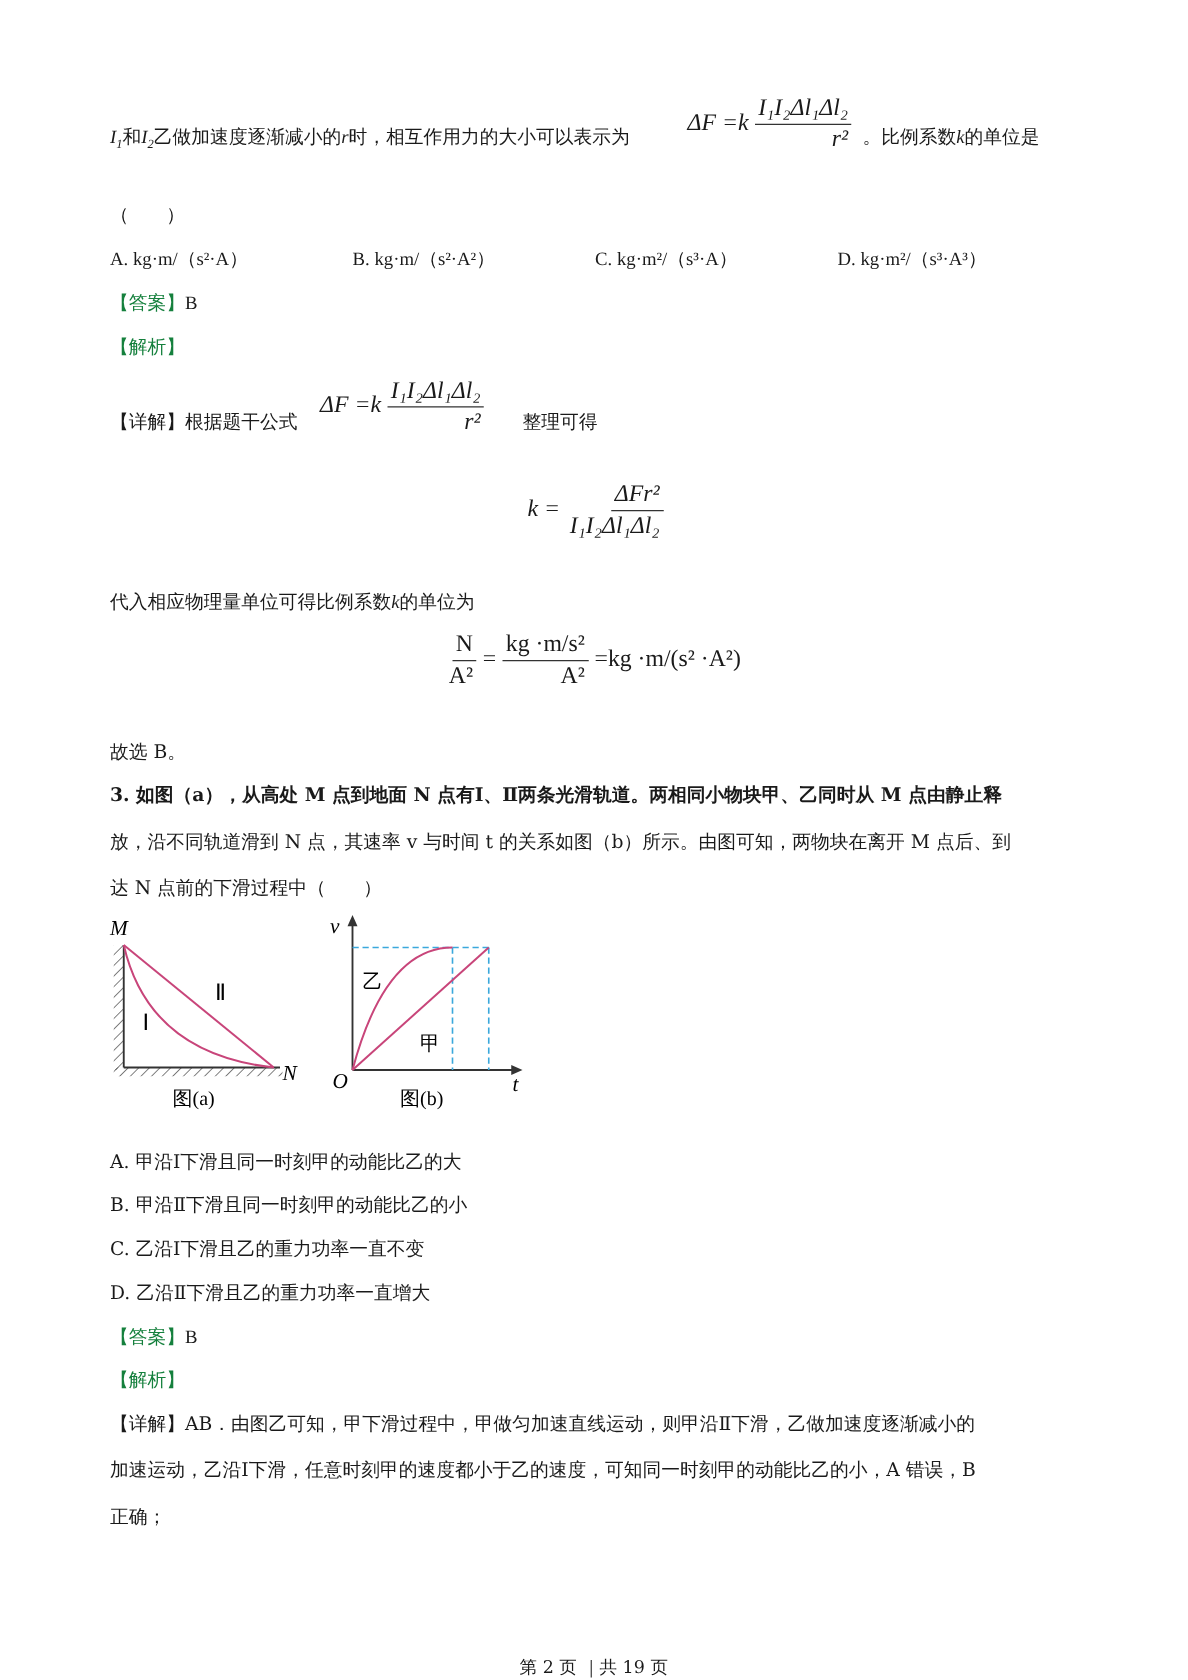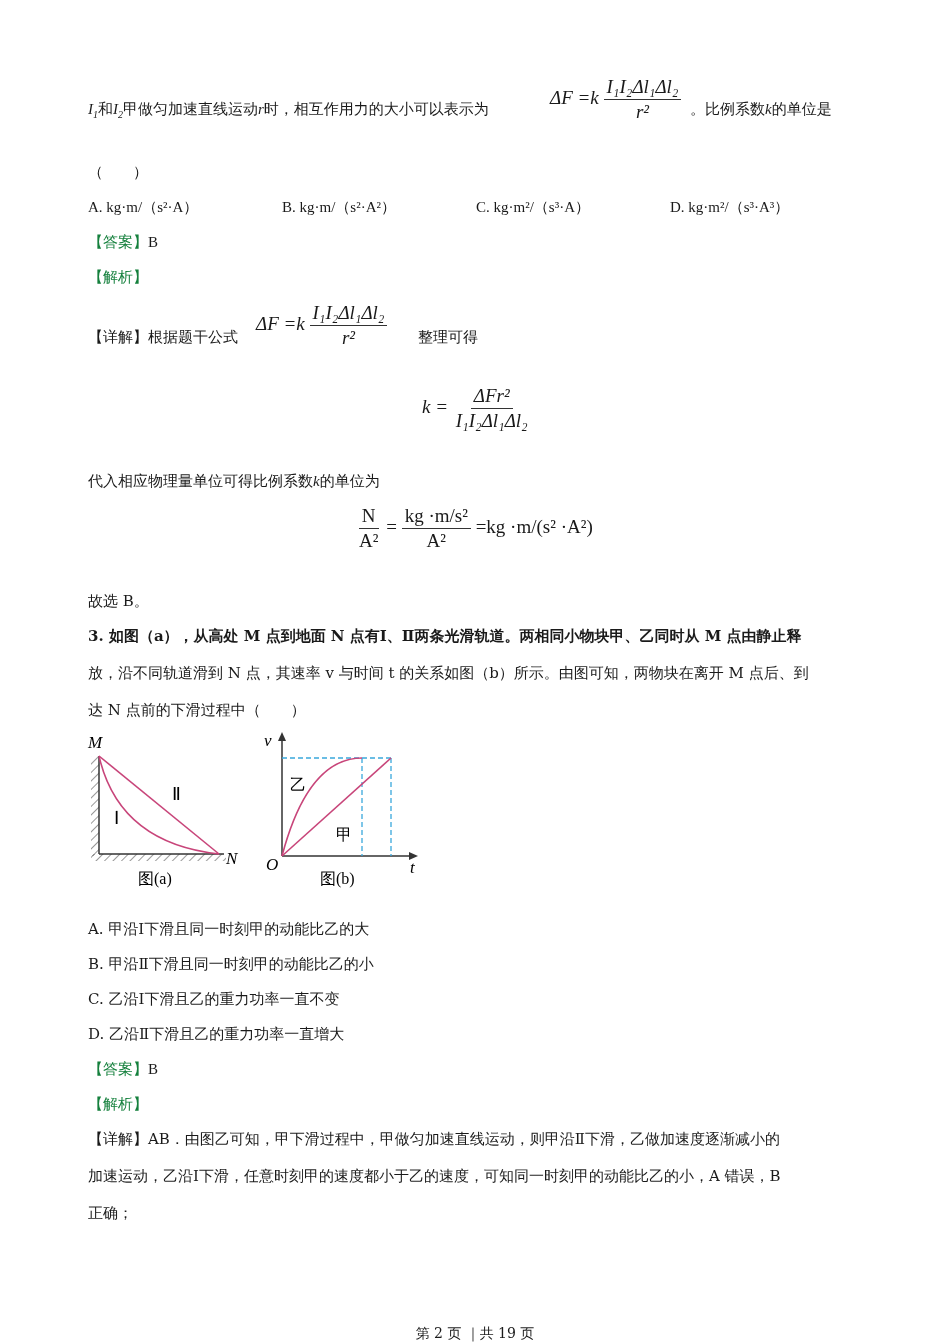--- a/index.html
+++ b/index.html
@@ -6,32 +6,32 @@
   body {
     width: 950px; height: 1344px; position: relative; overflow: hidden;
     font-family: "DejaVu Serif", "Liberation Serif", serif;
     color: #1a1a1a; font-size: 15px;
   }
   .abs { position: absolute; white-space: nowrap; }
   .it { font-style: italic; font-family: "Liberation Serif", serif; }
   .rm { font-family: "Liberation Serif", serif; }
   sub, sup { font-size: 10px; }
   .blue { color: #15803d; }
-  .frac { display: inline-flex; flex-direction: column; align-items: center; vertical-align: middle; font-family: "Liberation Serif", serif; }
+  .frac { display: inline-flex; flex-direction: column; align-items: flex-end; vertical-align: middle; font-family: "Liberation Serif", serif; }
   .frac .num { border-bottom: 1px solid #333; padding: 0 3px 1px; }
   .frac .den { padding: 1px 3px 0; }
   .math { font-family: "Liberation Serif", serif; font-size: 19px; }
   .opt { position: absolute; font-size: 15px; }
   svg text { font-family: "Liberation Serif", serif; }
 </style>
 </head>
 <body>
 
 <div class="abs" style="left:88px; top:100px;">
-  <span class="it"><span>I</span><sub>1</sub></span><span>和</span><span class="it"><span>I</span><sub>2</sub></span><span>甲做匀加速直线运动</span><span class="it">r</span><span>时，相互作用力的大小可以表示为</span>
+  <span class="it"><span>I</span><sub>1</sub></span><span>和</span><span class="it"><span>I</span><sub>2</sub></span><span>乙做加速度逐渐减小的</span><span class="it">r</span><span>时，相互作用力的大小可以表示为</span>
 </div>
 <div class="abs math" style="left:550px; top:76px;">
   <span class="it">ΔF =k</span>
   <span class="frac">
     <span class="num it">I₁I₂Δl₁Δl₂</span>
     <span class="den it">r²</span>
   </span>
 </div>
 <div class="abs" style="left:690px; top:100px;">
   <span>。比例系数</span><span class="it">k</span><span>的单位是</span>

